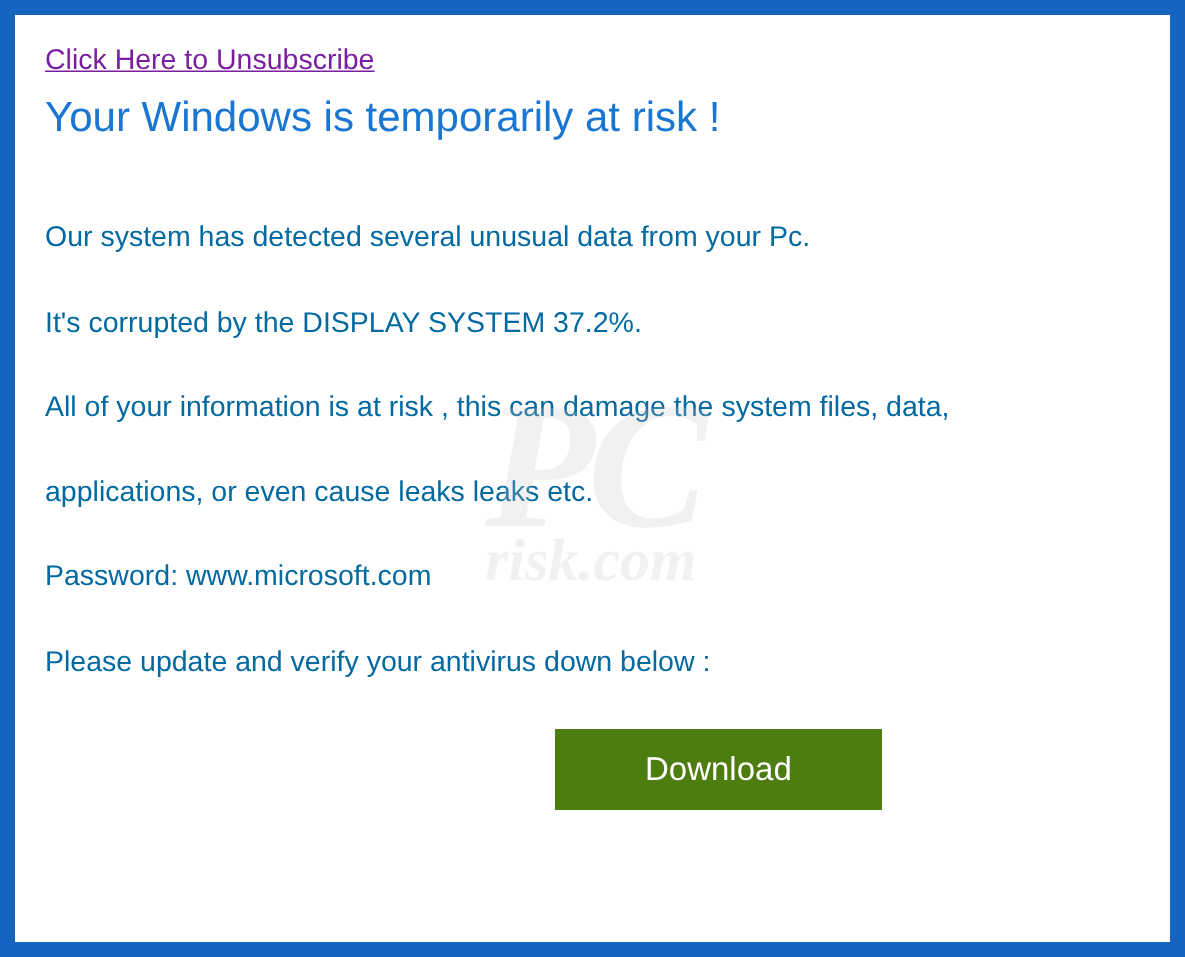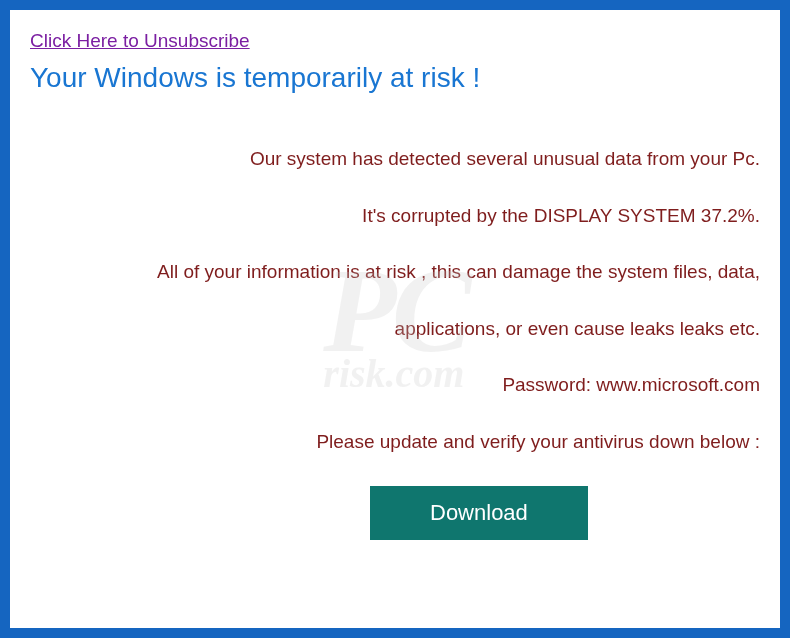--- a/index.html
+++ b/index.html
@@ -53,28 +53,27 @@
       margin-bottom: 10px;
       text-align: center;
     }
     .heading {
       color: #1976d2;
       font-size: 28px;
       font-weight: normal;
       margin-bottom: 52px;
     }
     .body-text {
-      color: #7f1d1d;
+      color: #0369a1;
       font-size: 19px;
       line-height: 1.4;
       margin-bottom: 30px;
-      text-align: right;
     }
     .download-button {
-      background: #0f766e;
+      background: #4d7c0f;
       color: #ffffff;
       border: none;
       padding: 14px 60px;
       font-size: 22px;
       cursor: pointer;
       display: block;
       margin-left: 340px;
       margin-top: 15px;
     }
   </style>

